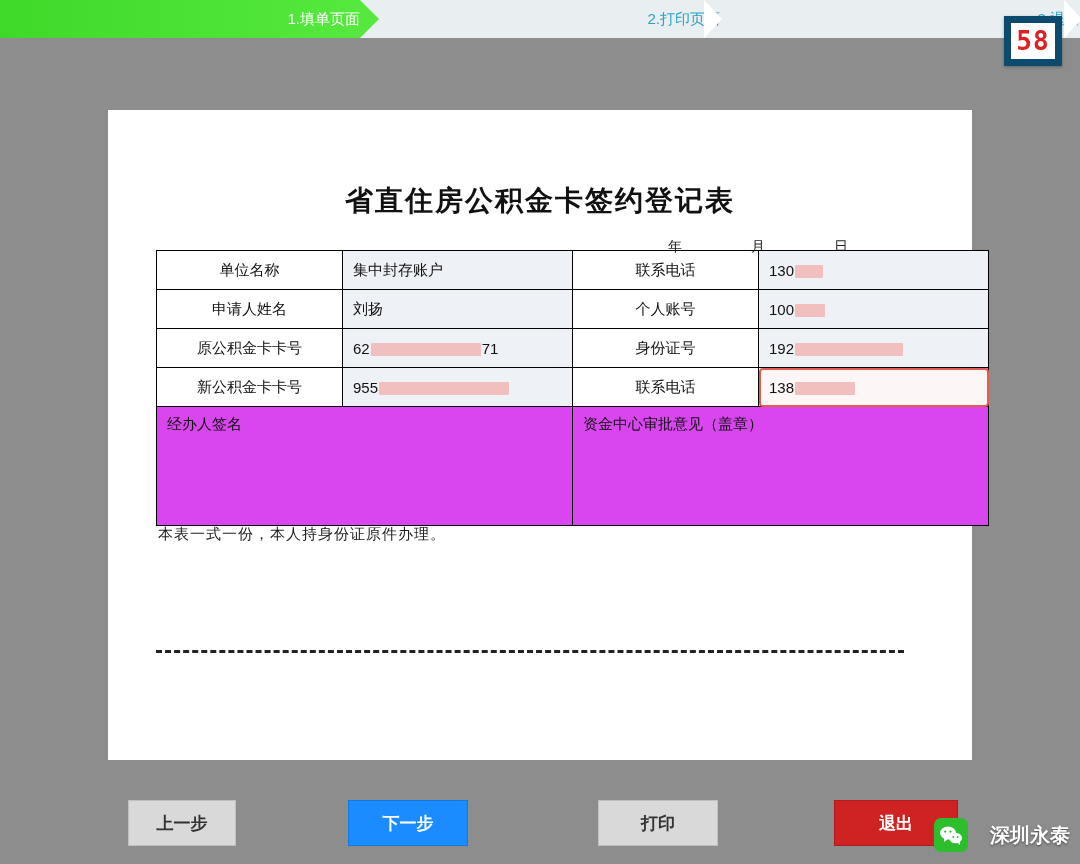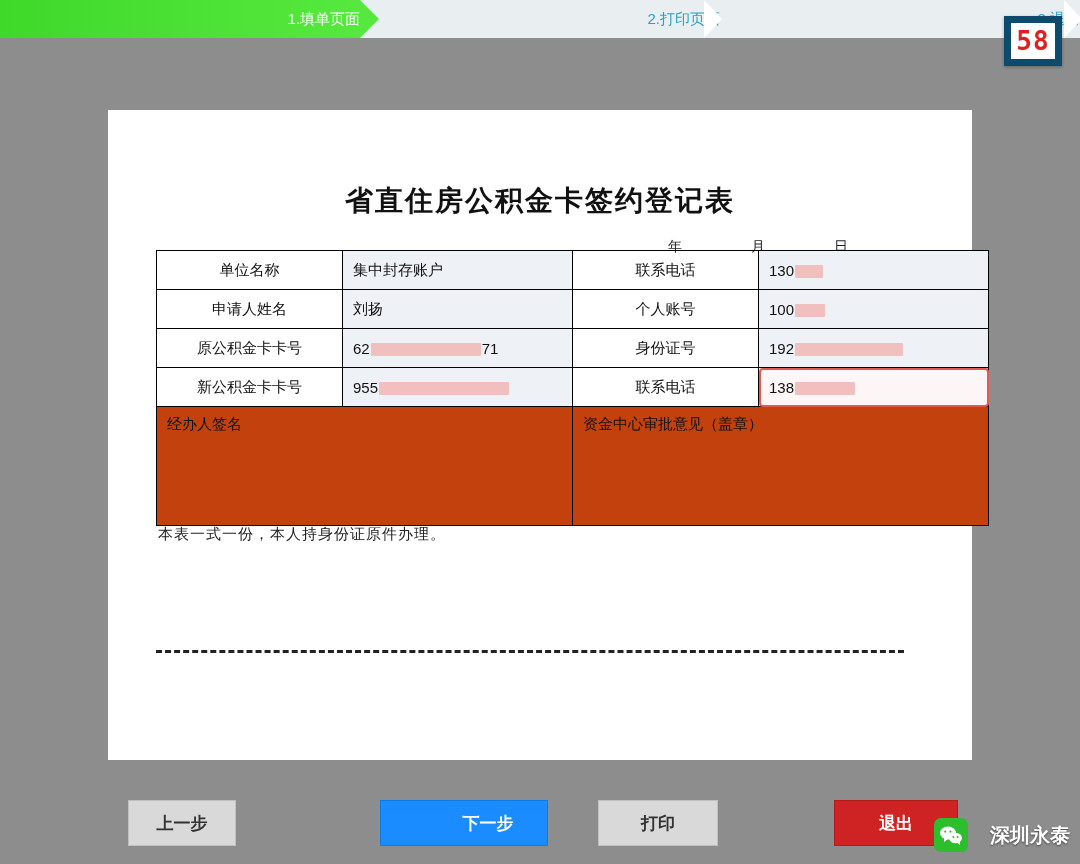--- a/index.html
+++ b/index.html
@@ -150,21 +150,21 @@
     background: #f2bfbf;
     border-radius: 1px;
     margin: 0 1px;
   }
   .sigrow td {
     height: 110px;
     vertical-align: top;
     padding-top: 8px;
     font-family: "DejaVu Serif", serif;
     font-size: 15px;
-    background: #c2410c;
+    background: #d946ef;
     color: #111;
   }
   .note {
     position: absolute;
     left: 50px;
     top: 415px;
     font-size: 15px;
     color: #222;
     font-family: "DejaVu Serif", serif;
     letter-spacing: 1px;
@@ -188,25 +188,24 @@
     font-size: 17px;
     color: #333;
     background: #d9d9d9;
     border: 1px solid #c0c0c0;
     cursor: pointer;
     user-select: none;
     font-weight: bold;
   }
   #btn-prev { left: 128px; width: 106px; }
   #btn-next {
-    left: 380px; width: 118px;
+    left: 348px; width: 118px;
     background: #1a8cff;
     border-color: #0f7ae0;
     color: #ffffff;
-    padding-left: 48px;
   }
   #btn-print { left: 598px; width: 118px; }
   #btn-exit {
     left: 834px; width: 122px;
     background: #cf2222;
     border-color: #b01c1c;
     color: #ffffff;
   }
 
   

